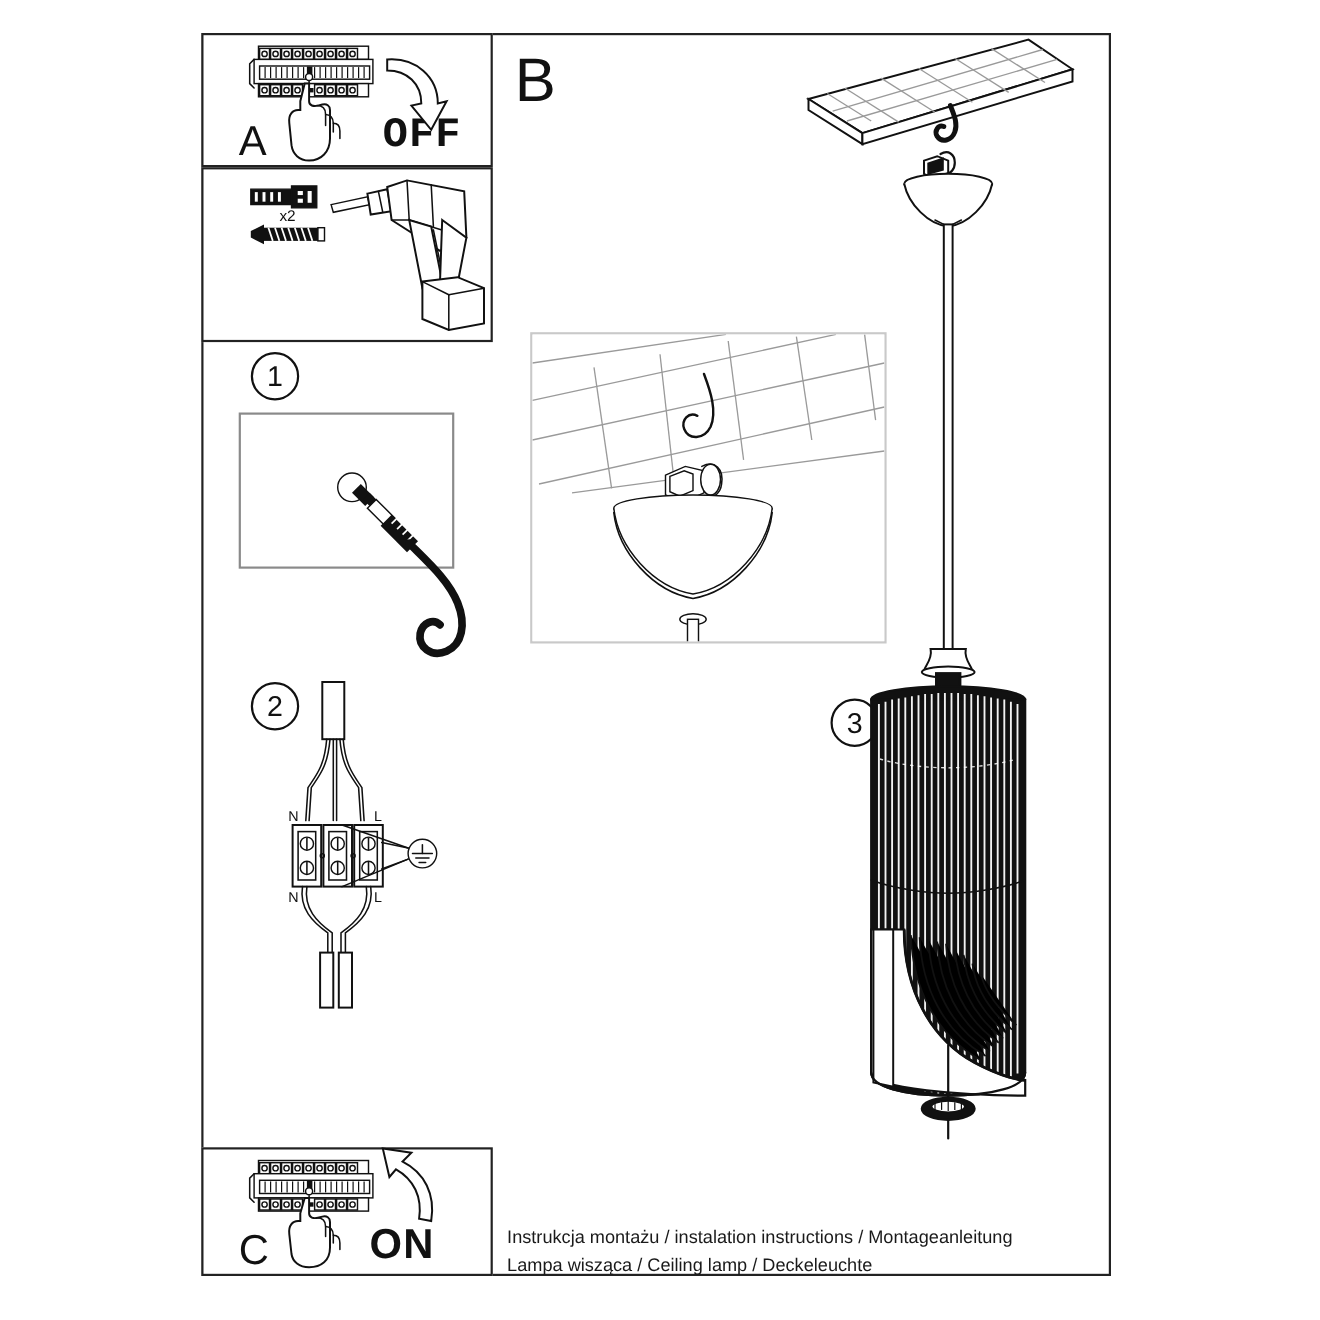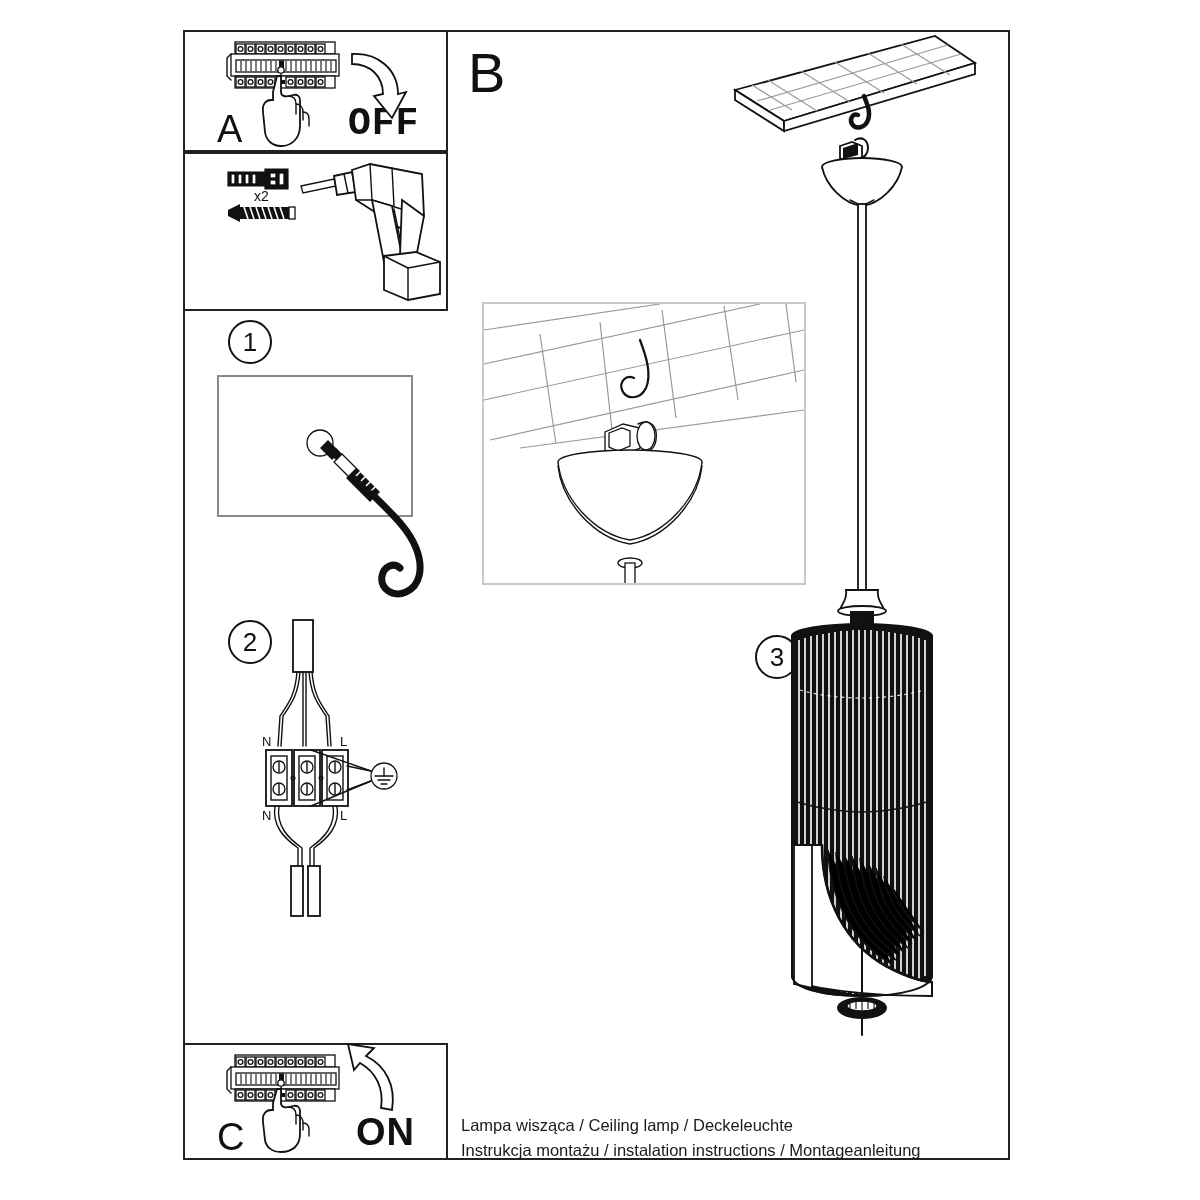--- a/index.html
+++ b/index.html
@@ -65,33 +65,33 @@
     <span>1</span>
   </div>
   <div class="thin-box" id="box-step1"></div>
 
   <div class="step-circle" style="left:228px;top:620px;">
     <span>2</span>
   </div>
 
   <div class="panel" id="panel-c"></div>
   <div class="panel-letter" style="left:217px;top:1118px;">C</div>
-  <div class="big-label" style="left:356px;top:1113px;">ON</div>
+  <div class="big-label" style="left:336px;top:1113px;">ON</div>
 
   <div class="big-label" style="left:468px;top:45px;font-size:56px;font-weight:400;">B</div>
 
   <div class="thin-box" id="box-inset"></div>
 
   <div class="step-circle" style="left:755px;top:635px;">
     <span>3</span>
   </div>
 
   <div class="footer">
+    <div>Instrukcja montażu / instalation instructions / Montageanleitung</div>
     <div>Lampa wisząca / Ceiling lamp / Deckeleuchte</div>
-    <div>Instrukcja montażu / instalation instructions / Montageanleitung</div>
   </div>
 
   <svg class="draw" viewBox="0 0 1200 1200">
 
     <g>
       <rect class="wht-thin" x="235" y="42" width="100" height="12"></rect>
       <g>
         <rect class="wht-thin" x="236" y="44" width="9" height="10"></rect>
         <rect class="wht-thin" x="246" y="44" width="9" height="10"></rect>
         <rect class="wht-thin" x="256" y="44" width="9" height="10"></rect>

